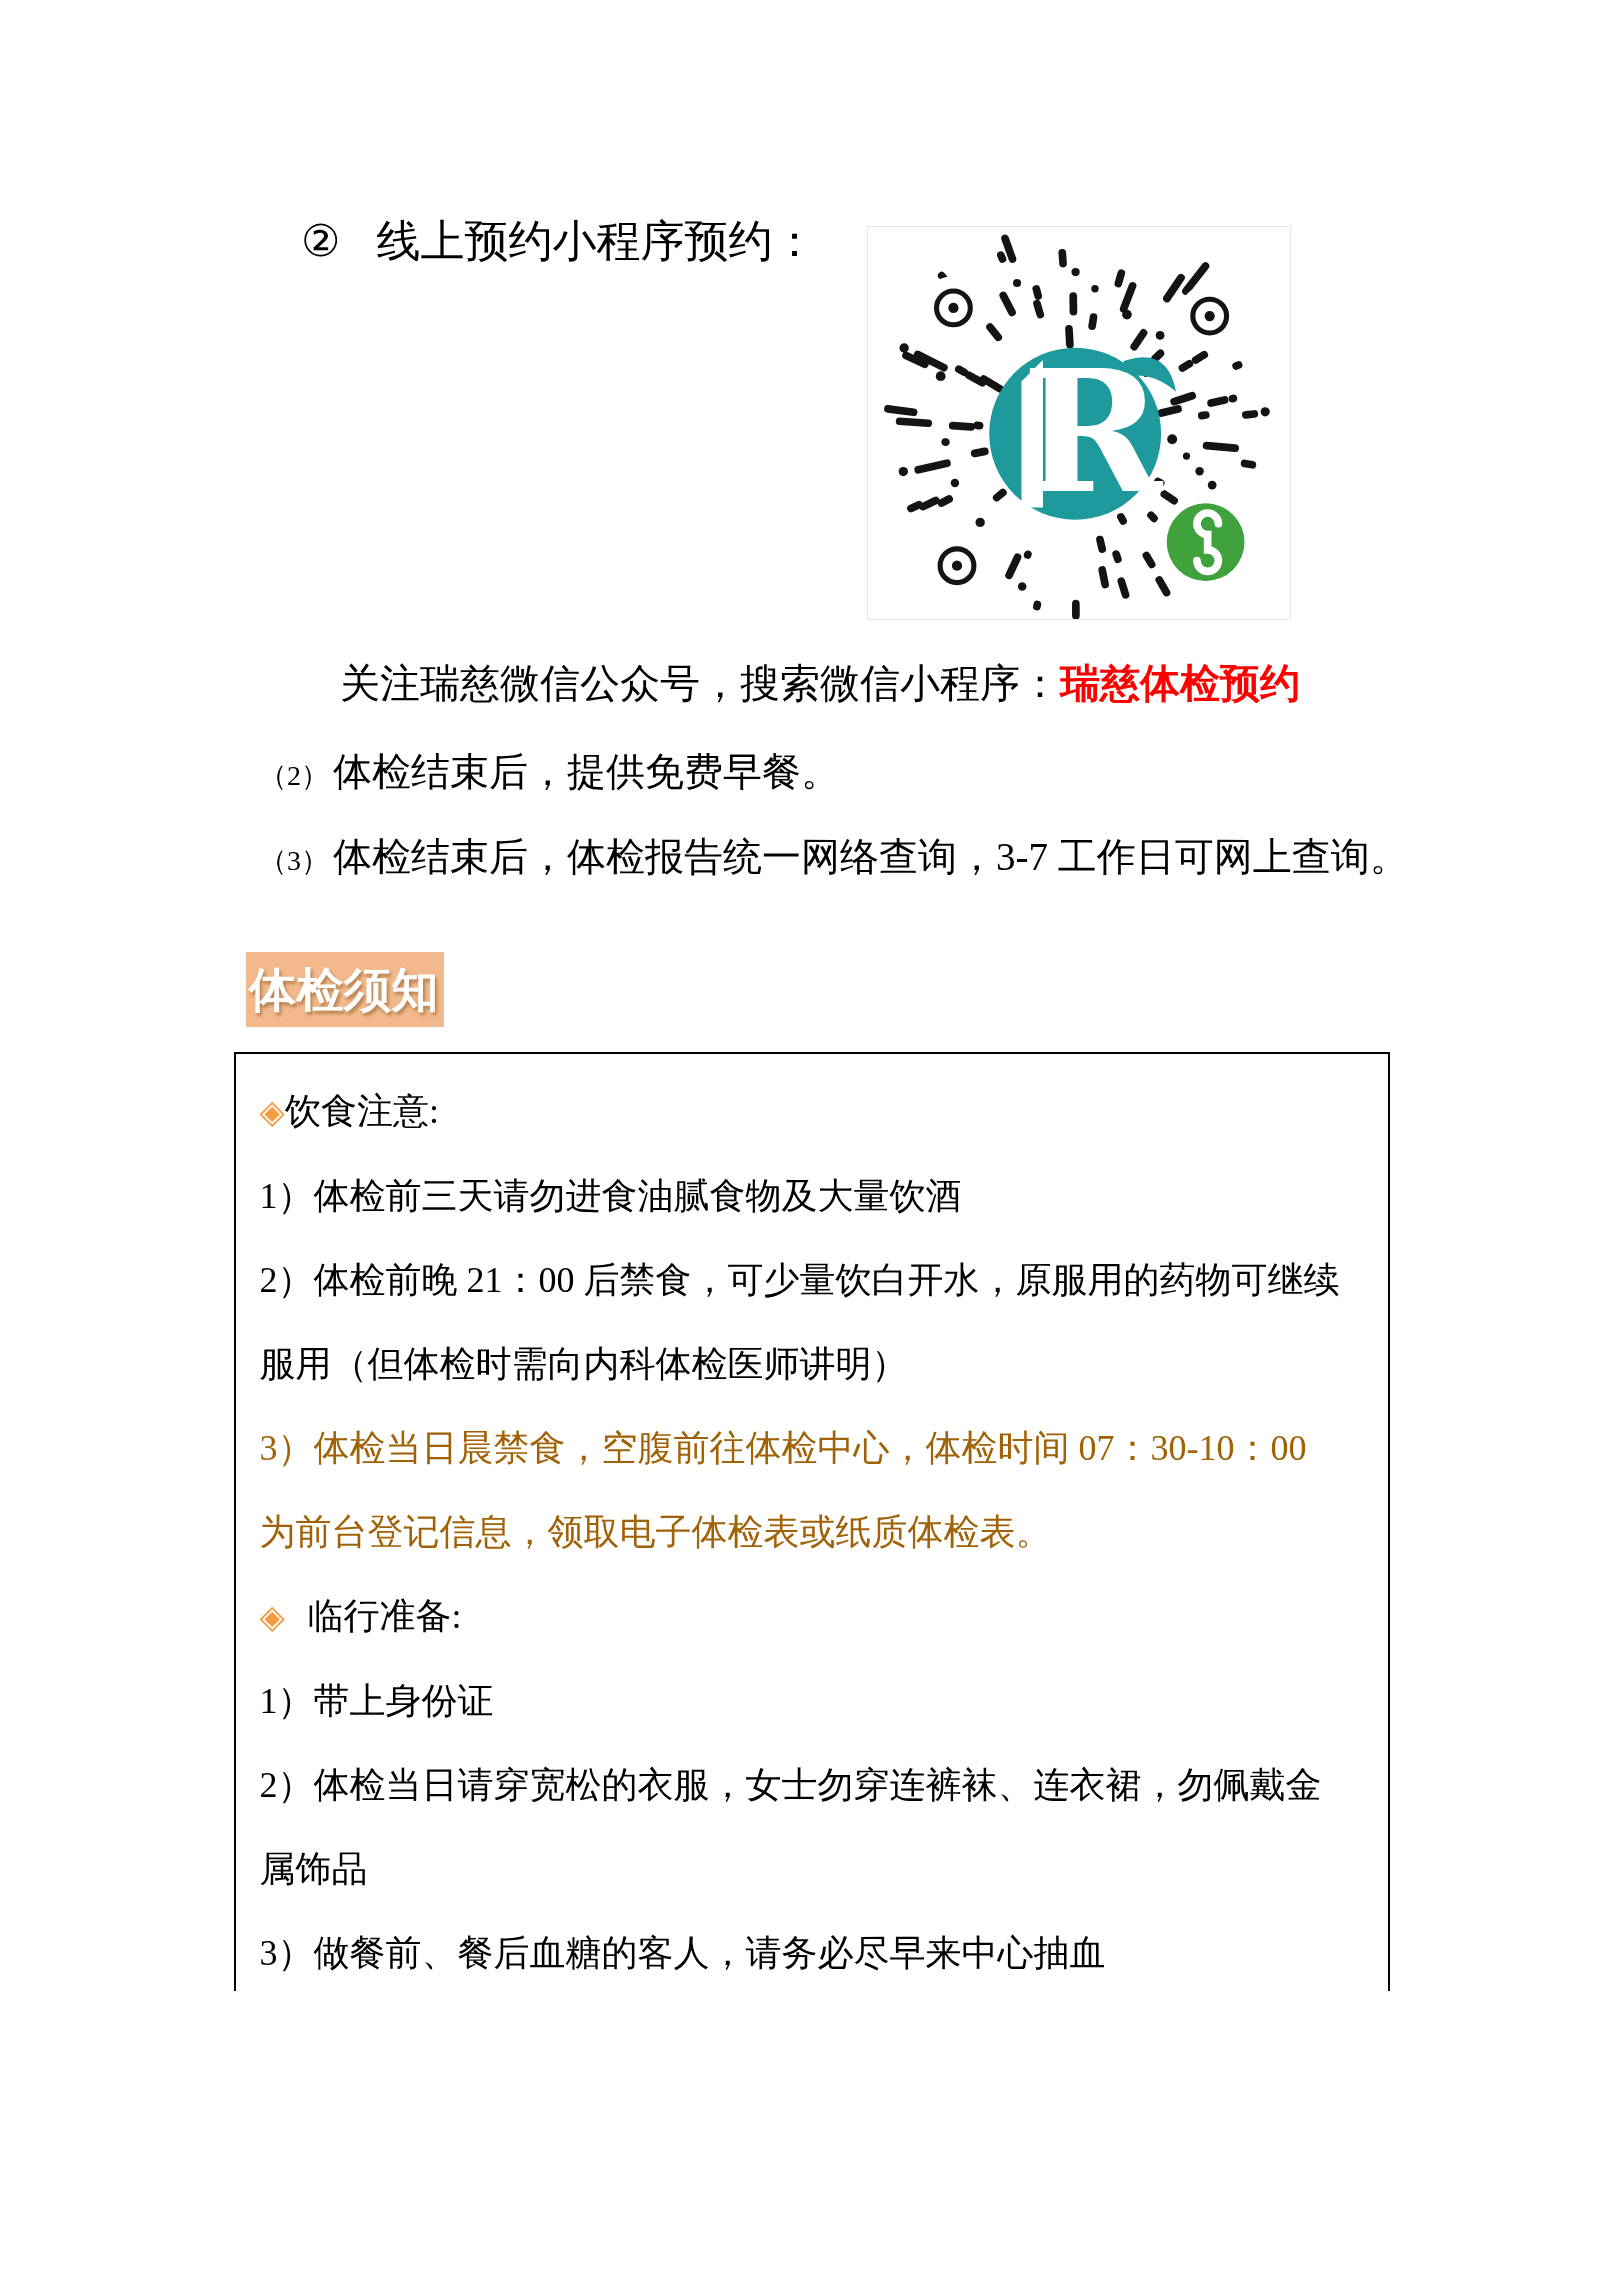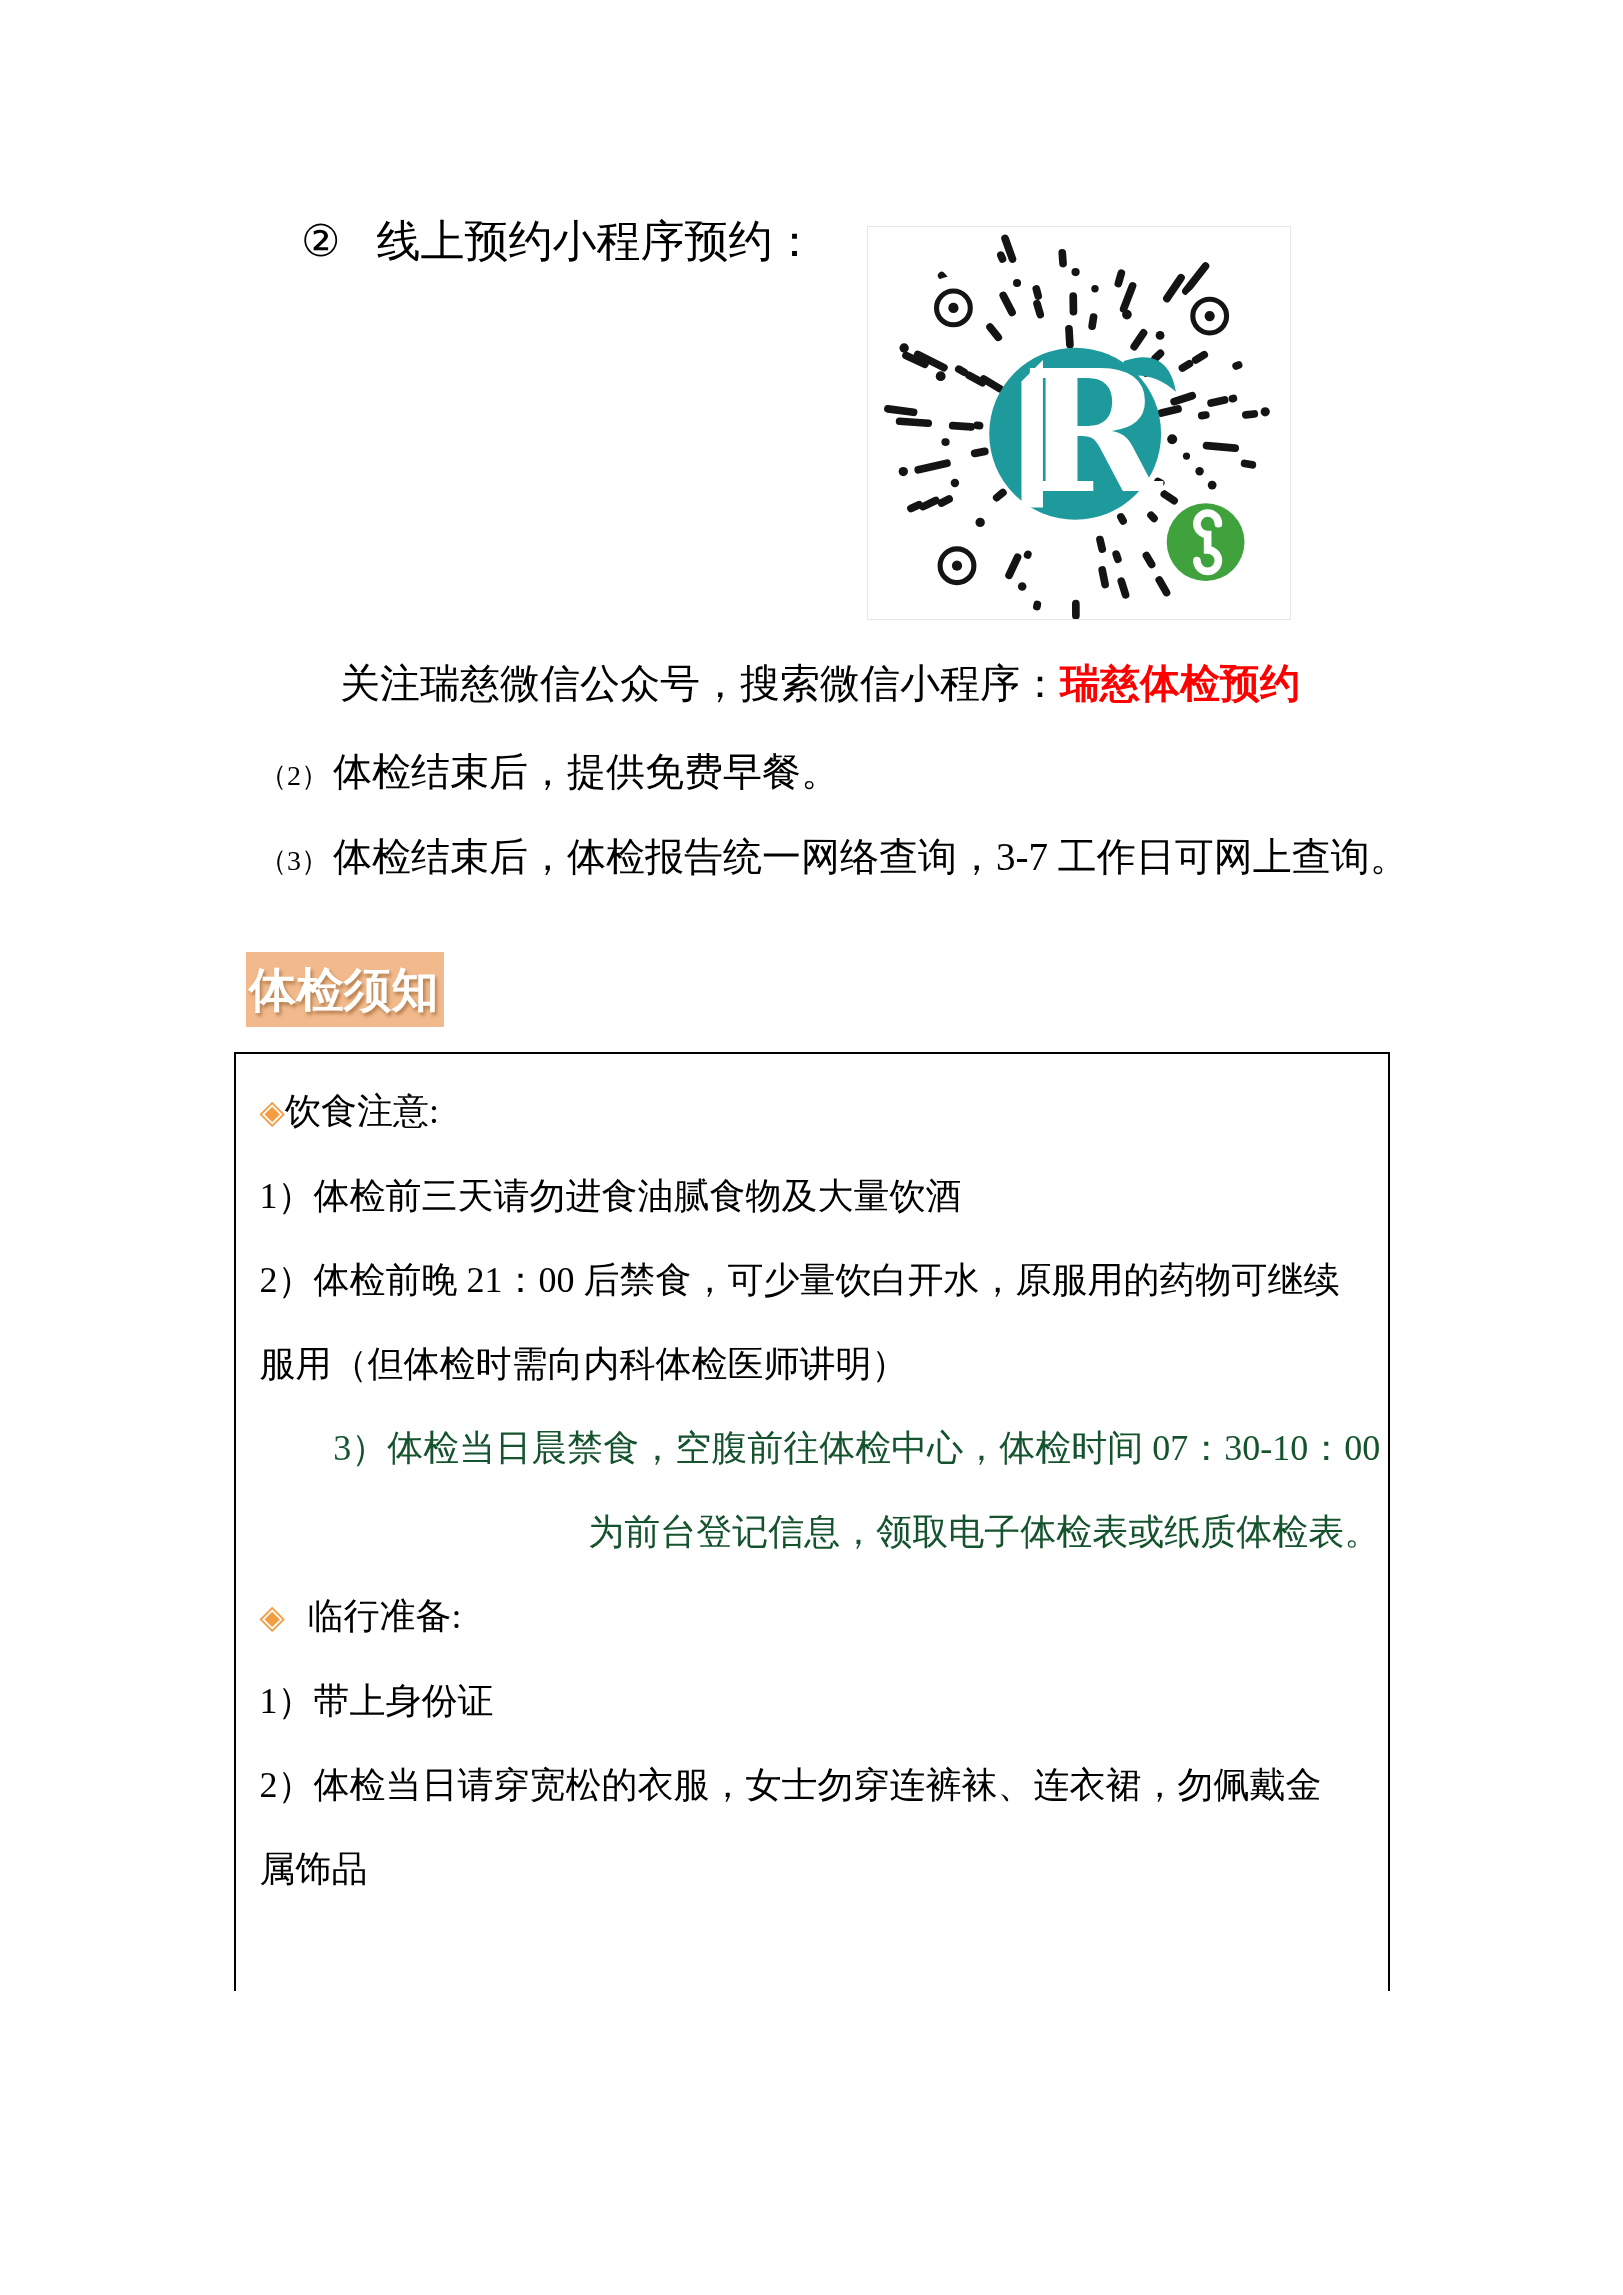--- a/index.html
+++ b/index.html
@@ -29,21 +29,21 @@
   
   #banner{left:246px;top:952px;width:198px;height:75px;background:#f2ba8c;}
   #banner .bt{display:block;font-family:"Liberation Sans","DejaVu Sans",sans-serif;
       font-weight:bold;font-size:47px;color:#ffffff;line-height:75px;padding-left:3px;
       letter-spacing:0.5px;text-shadow:2px 2.6px 3.6px rgba(150,95,45,.65);white-space:nowrap;}
 
   
   #notice-box{left:234px;top:1052px;width:1156px;height:1038px;border:2.6px solid #000;
       box-sizing:border-box;padding:15.3px 7.7px 0 23.5px;background:#fff;}
   .bline{font-size:36px;line-height:84px;white-space:nowrap;color:#000;}
-  .bline.red{color:#14532d;text-align:right;}
+  .bline.red{color:#a16207;}
   .diamond{color:#f49c42;font-size:33px;}
   .diamond.gap{margin-right:22.5px;}
 </style>
 </head>
 <body>
 
 <div id="page">
 
   <div id="step-line" class="abs">
     <span>②</span><span class="step-title">线上预约小程序预约：</span>
@@ -166,17 +166,18 @@
         <div class="bline"><span class="diamond">◈</span>饮食注意:</div>
         <div class="bline">1）体检前三天请勿进食油腻食物及大量饮酒</div>
         <div class="bline">2）体检前晚 21：00 后禁食，可少量饮白开水，原服用的药物可继续</div>
         <div class="bline">服用（但体检时需向内科体检医师讲明）</div>
         <div class="bline red">3）体检当日晨禁食，空腹前往体检中心，体检时间 07：30-10：00</div>
         <div class="bline red">为前台登记信息，领取电子体检表或纸质体检表。</div>
         <div class="bline"><span class="diamond gap">◈</span>临行准备:</div>
         <div class="bline">1）带上身份证</div>
         <div class="bline">2）体检当日请穿宽松的衣服，女士勿穿连裤袜、连衣裙，勿佩戴金</div>
         <div class="bline">属饰品</div>
+        <div class="bline">3）做餐前、餐后血糖的客人，请务必尽早来中心抽血</div>
       </div>
   </div>
 
 </div>
 
 
 </body></html>

